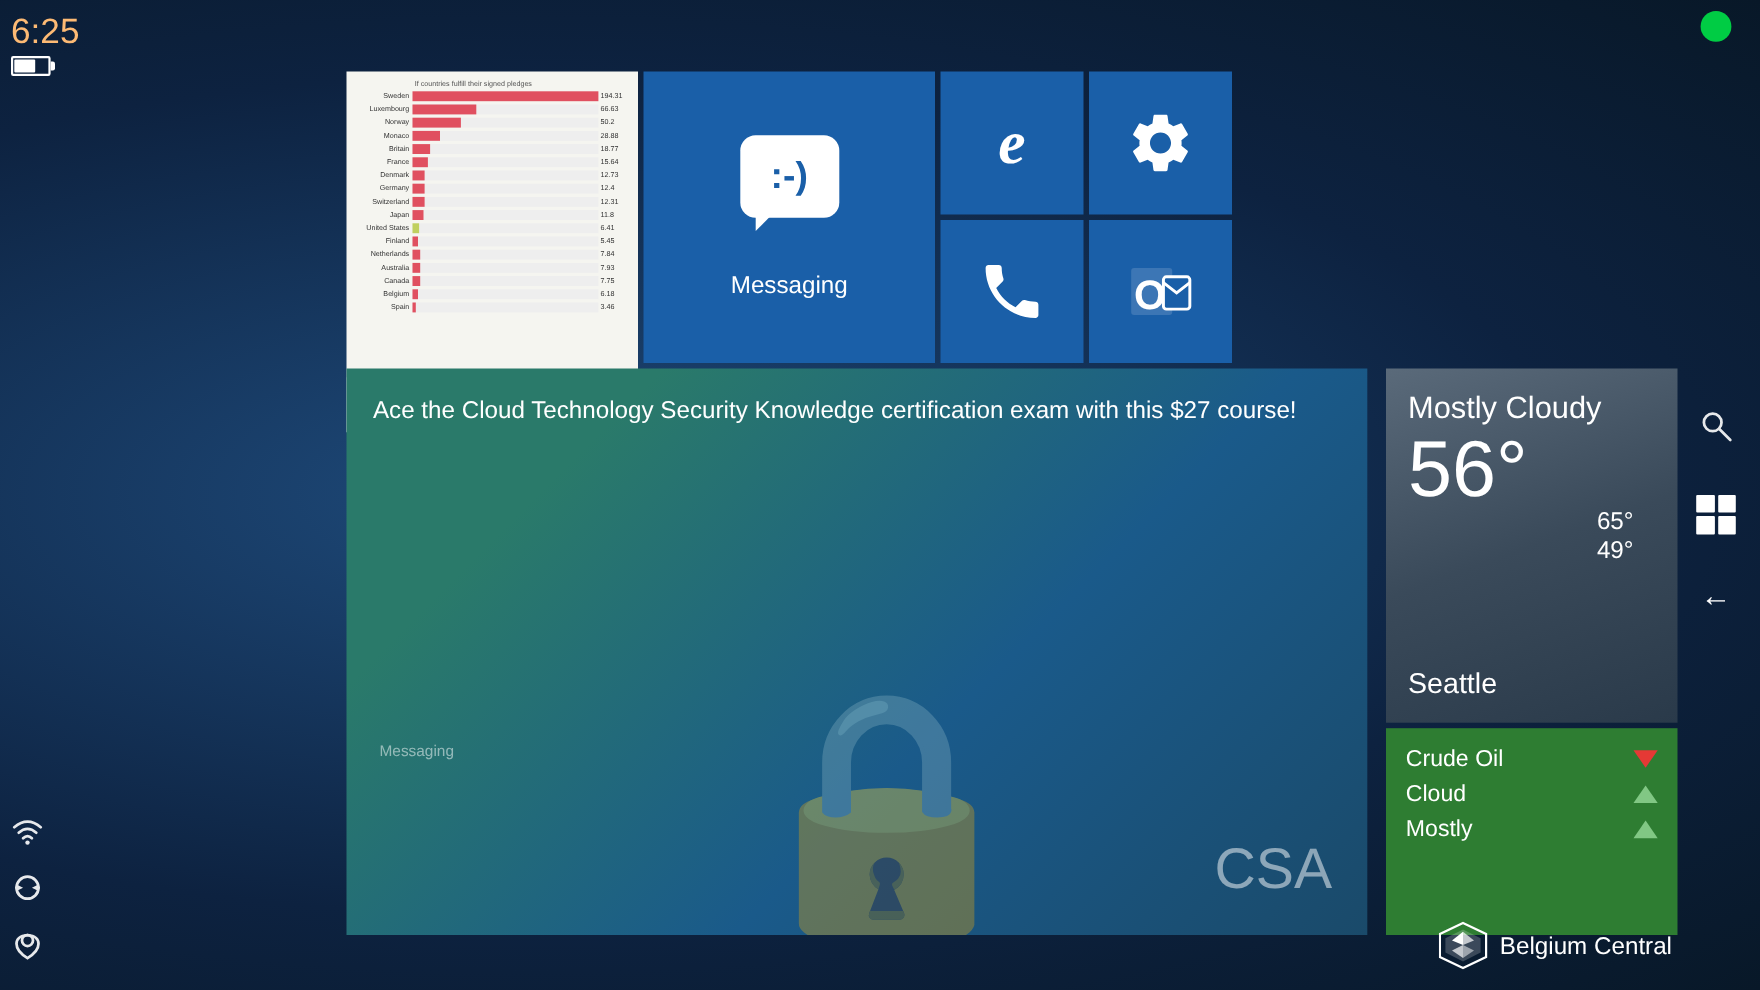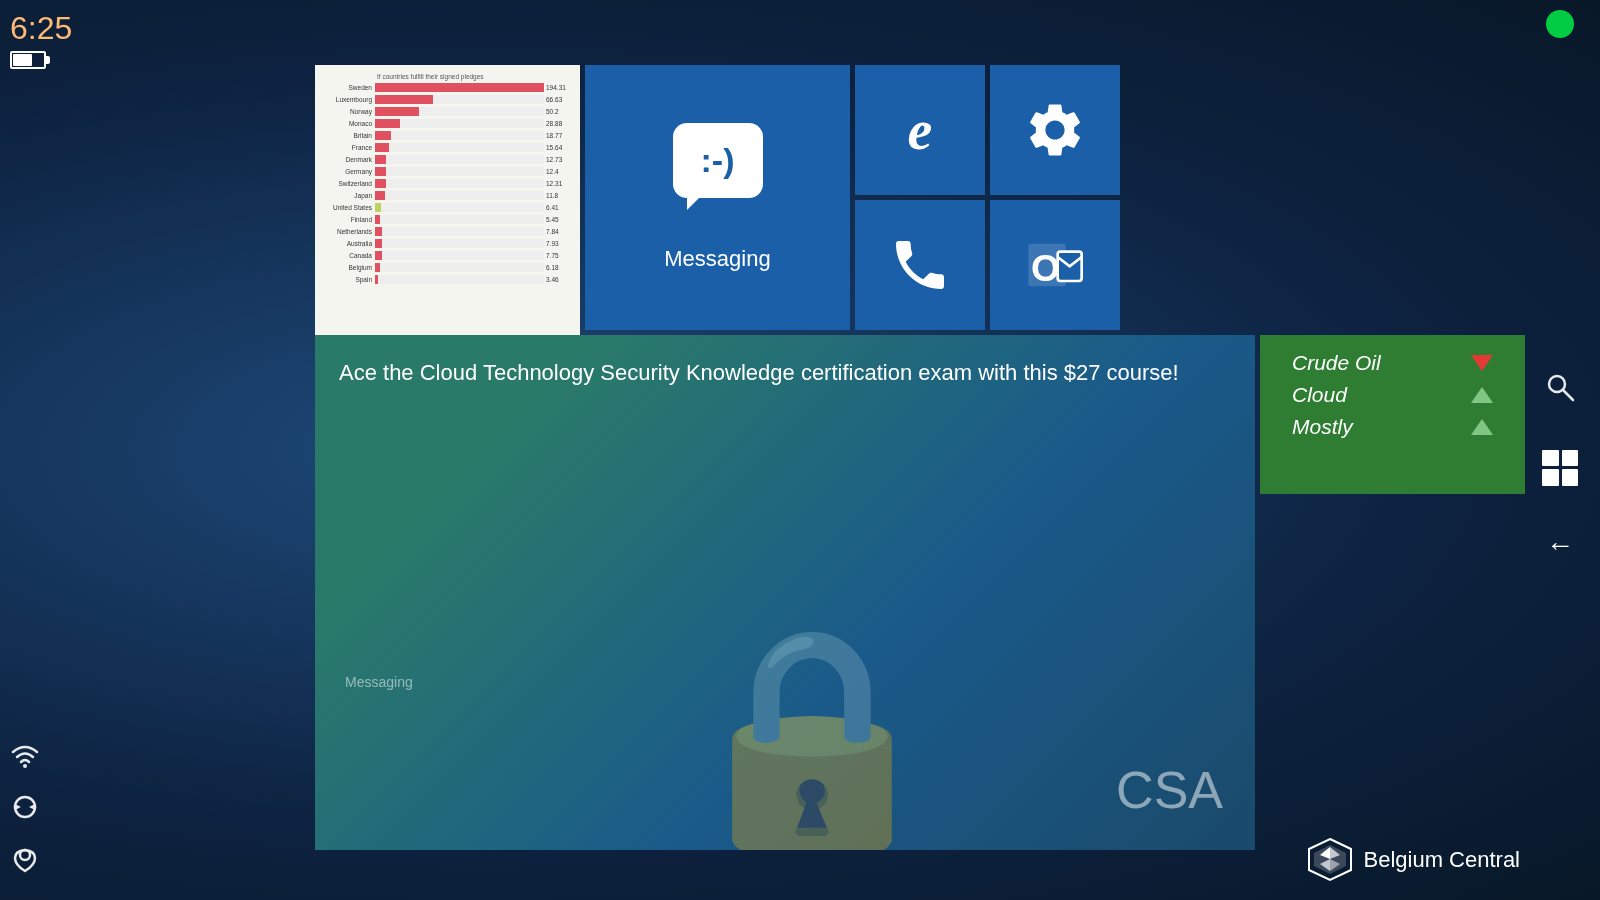--- a/index.html
+++ b/index.html
@@ -240,21 +240,21 @@
       font-size: 56px;
       font-weight: 700;
       color: white;
       font-style: italic;
       font-family: Georgia, serif;
     }
 
     
     .bottom-row {
       display: flex;
-      gap: 5px;
+      gap: 17px;
       height: calc(100% - 270px);
     }
 
     
     .tile-news {
       flex: 1;
       background: linear-gradient(135deg, #2a7a6a 20%, #1a5a8a 60%, #1a4a6a 100%);
       position: relative;
       overflow: hidden;
       cursor: pointer;
@@ -352,25 +352,24 @@
       position: absolute;
       bottom: 20px;
       left: 20px;
       font-size: 26px;
       font-weight: 300;
       color: white;
     }
 
     
     .tile-stocks {
-      height: 159px;
+      height: 188px;
       background: #2e7d32;
-      padding: 16px 32px;
+      padding: 16px 18px;
       cursor: pointer;
-      font-style: italic;
     }
     .stock-row {
       display: flex;
       align-items: center;
       justify-content: space-between;
       margin-bottom: 8px;
     }
     .stock-name {
       font-size: 21px;
       color: white;
@@ -682,20 +681,31 @@
       <div class="news-content">
         <div class="news-headline">Ace the Cloud Technology Security Knowledge certification exam with this $27 course!</div>
       </div>
       <div class="knowledge-text">Messaging</div>
       <div class="news-lock-bg">🔒</div>
       <div class="csa-logo">CSA</div>
     </div>
 
     <div class="right-col">
 
+      <div class="tile-weather">
+        <div class="weather-condition">Mostly Cloudy</div>
+        <div style="display:flex;align-items:flex-start;position:relative;">
+          <div class="weather-temp-main">56°</div>
+          <div class="weather-temp-range">
+            <span class="weather-temp-high">65°</span>
+            <span class="weather-temp-low">49°</span>
+          </div>
+        </div>
+        <div class="weather-city">Seattle</div>
+      </div>
 
       <div class="tile-stocks">
         <div class="stock-row">
           <span class="stock-name">Crude Oil</span>
           <div class="stock-arrow-down"></div>
         </div>
         <div class="stock-row">
           <span class="stock-name">Cloud</span>
           <div class="stock-arrow-up"></div>
         </div>

